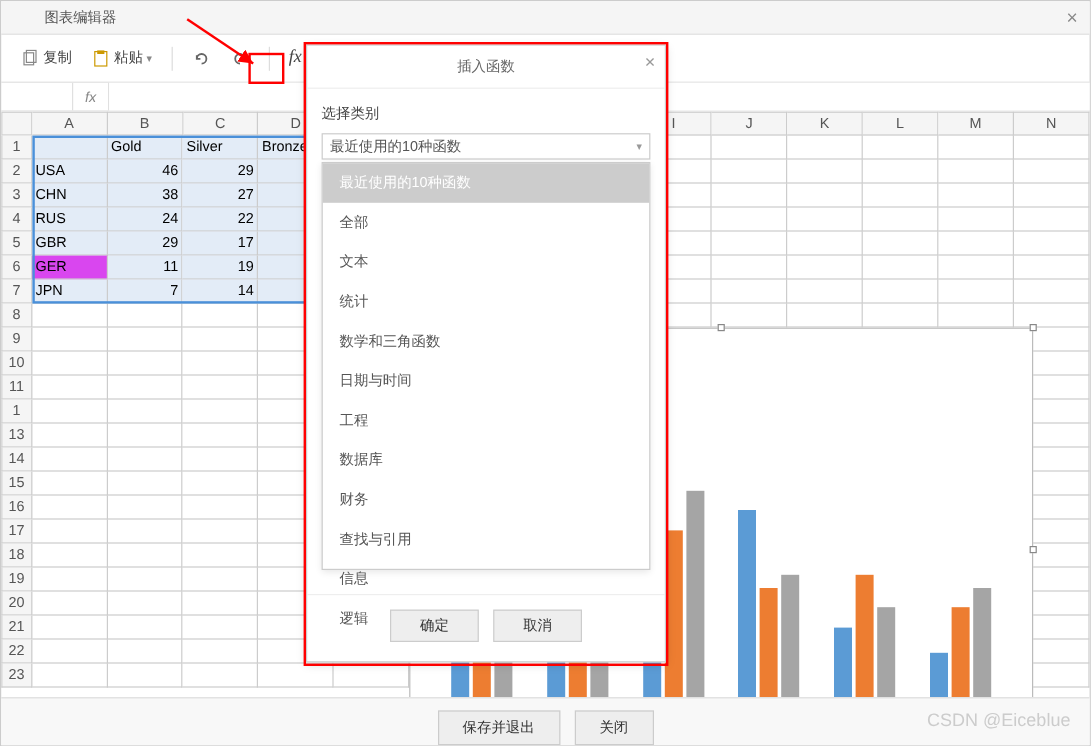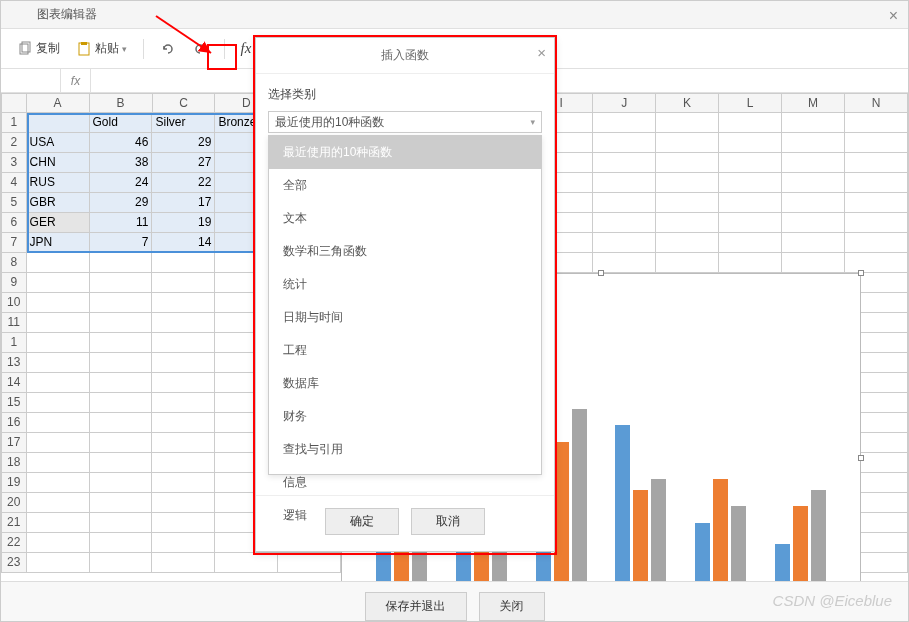--- a/index.html
+++ b/index.html
@@ -106,21 +106,21 @@
     .dropdown { border: 1px solid #ccc; margin-top: 2px; max-height: 340px; box-shadow: 0 2px 6px rgba(0,0,0,0.1); }
     .dd-item { padding: 8px 14px; color: #555; cursor: pointer; }
     .dd-item.active { background: #ccc; color: #fff; }
     .modal-footer { display: flex; justify-content: center; gap: 12px; padding: 12px 0 16px; border-top: 1px solid #eee; margin-top: 8px;}
     .modal-footer .btn { padding: 4px 24px; }
 
     
     .arrow { position: absolute; z-index: 20; pointer-events: none;}
     .redbox { position: absolute; border: 2px solid red; z-index: 20; pointer-events: none; }
 
-    .watermark { position: absolute; right: 16px; bottom: 12px; color: #ccc; font-style: italic; font-size: 15px; z-index: 30;}
+    .watermark { position: absolute; right: 16px; bottom: 12px; color: #ccc; font-size: 15px; z-index: 30;}
   </style>
 </head>
 <body>
 
 <div class="dialog">
 
   <div class="titlebar">
     <span>图表编辑器</span>
     <span class="close">×</span>
   </div>
@@ -266,21 +266,21 @@
           <div class="cell"></div>
           <div class="cell"></div>
           <div class="cell"></div>
           <div class="cell"></div>
           <div class="cell"></div>
           <div class="cell"></div>
           <div class="cell"></div>
         </div>
         <div class="row">
           <div class="rowh">6</div>
-          <div class="cell" style="background: #e5e5e5;">GER</div>
+          <div class="cell" style="background: #d946ef;">GER</div>
           <div class="cell r" style="background: rgb(227, 236, 247);">11</div>
           <div class="cell r" style="background: rgb(227, 236, 247);">19</div>
           <div class="cell r" style="background: rgb(227, 236, 247);">14</div>
           <div class="cell"></div>
           <div class="cell"></div>
           <div class="cell"></div>
           <div class="cell"></div>
           <div class="cell"></div>
           <div class="cell"></div>
           <div class="cell"></div>
@@ -640,22 +640,22 @@
     <div class="modal-body">
       <div class="modal-label">选择类别</div>
       <div class="combo">
         <span>最近使用的10种函数</span>
         <span style="font-size:9px;color:#999">▾</span>
       </div>
       <div class="dropdown">
           <div class="dd-item active">最近使用的10种函数</div>
           <div class="dd-item">全部</div>
           <div class="dd-item">文本</div>
+          <div class="dd-item">统计</div>
           <div class="dd-item">数学和三角函数</div>
-          <div class="dd-item">统计</div>
           <div class="dd-item">日期与时间</div>
           <div class="dd-item">工程</div>
           <div class="dd-item">数据库</div>
           <div class="dd-item">财务</div>
           <div class="dd-item">查找与引用</div>
           <div class="dd-item">信息</div>
           <div class="dd-item">逻辑</div>
         </div>
     </div>
     <div class="modal-footer">

